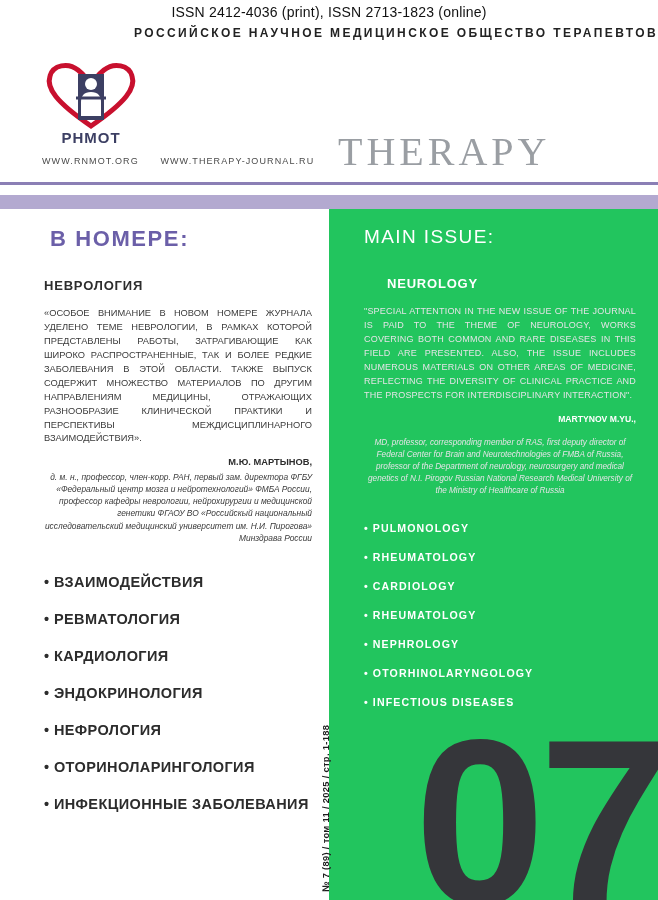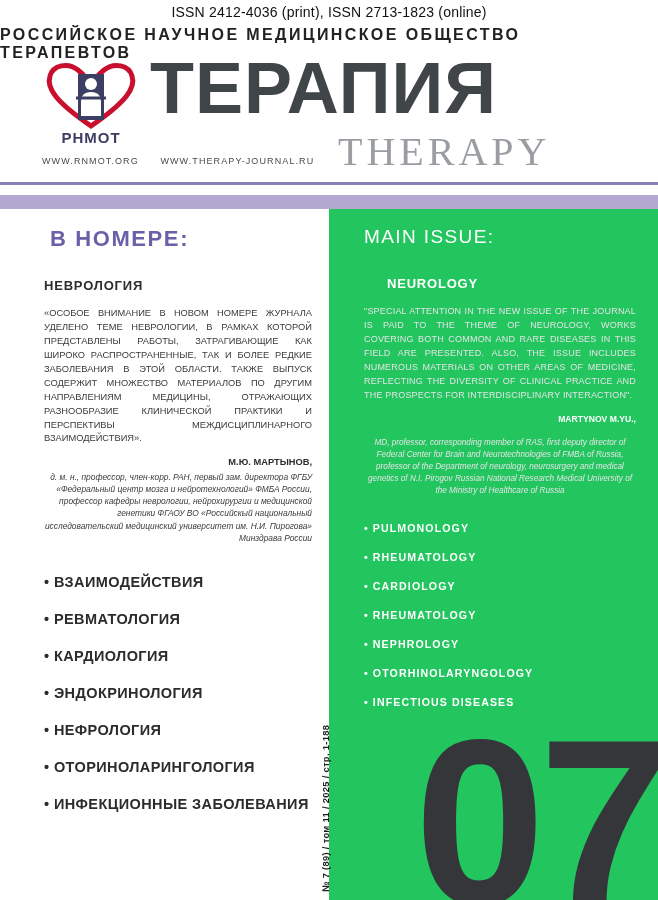--- a/index.html
+++ b/index.html
@@ -32,22 +32,22 @@
     letter-spacing: 0.2px;
     color: #111111;
   }
 
   
   .society-line {
     position: absolute;
     top: 26px;
     left: 0;
     width: 658px;
-    text-align: left;
-    font-size: 16px;
+    text-align: right;
+    font-size: 12px;
     font-weight: bold;
     letter-spacing: 2.4px;
     color: #222222;
   }
 
   
   .logo {
     position: absolute;
     top: 58px;
     left: 36px;
@@ -286,21 +286,20 @@
     <svg width="110" height="72" viewBox="0 0 110 72">
       <path d="M55 68 C20 44 10 30 14 18 C17 7 32 4 42 12 C47 16 52 22 55 28 C58 22 63 16 68 12 C78 4 93 7 96 18 C100 30 90 44 55 68 Z" fill="none" stroke="#c8102e" stroke-width="5"></path>
       <rect x="42" y="16" width="26" height="46" fill="#3c3f63"></rect>
       <circle cx="55" cy="26" r="6" fill="#ffffff"></circle>
       <path d="M55 34 C48 34 45 38 45 44 L45 58 L65 58 L65 44 C65 38 62 34 55 34 Z" fill="#ffffff"></path>
       <path d="M40 40 L70 40" stroke="#3c3f63" stroke-width="3"></path>
     </svg>
     <div class="logo-text">РНМОТ</div>
   </div>
 
-  <div class="masthead">ТЕРАПИЯ</div>
   <div class="masthead-en">THERAPY</div>
 
   <div class="urls">
     <span>WWW.RNMOT.ORG</span>
     <span>WWW.THERAPY-JOURNAL.RU</span>
   </div>
 
   <div class="rule-thin"></div>
   <div class="rule-thick"></div>
 

